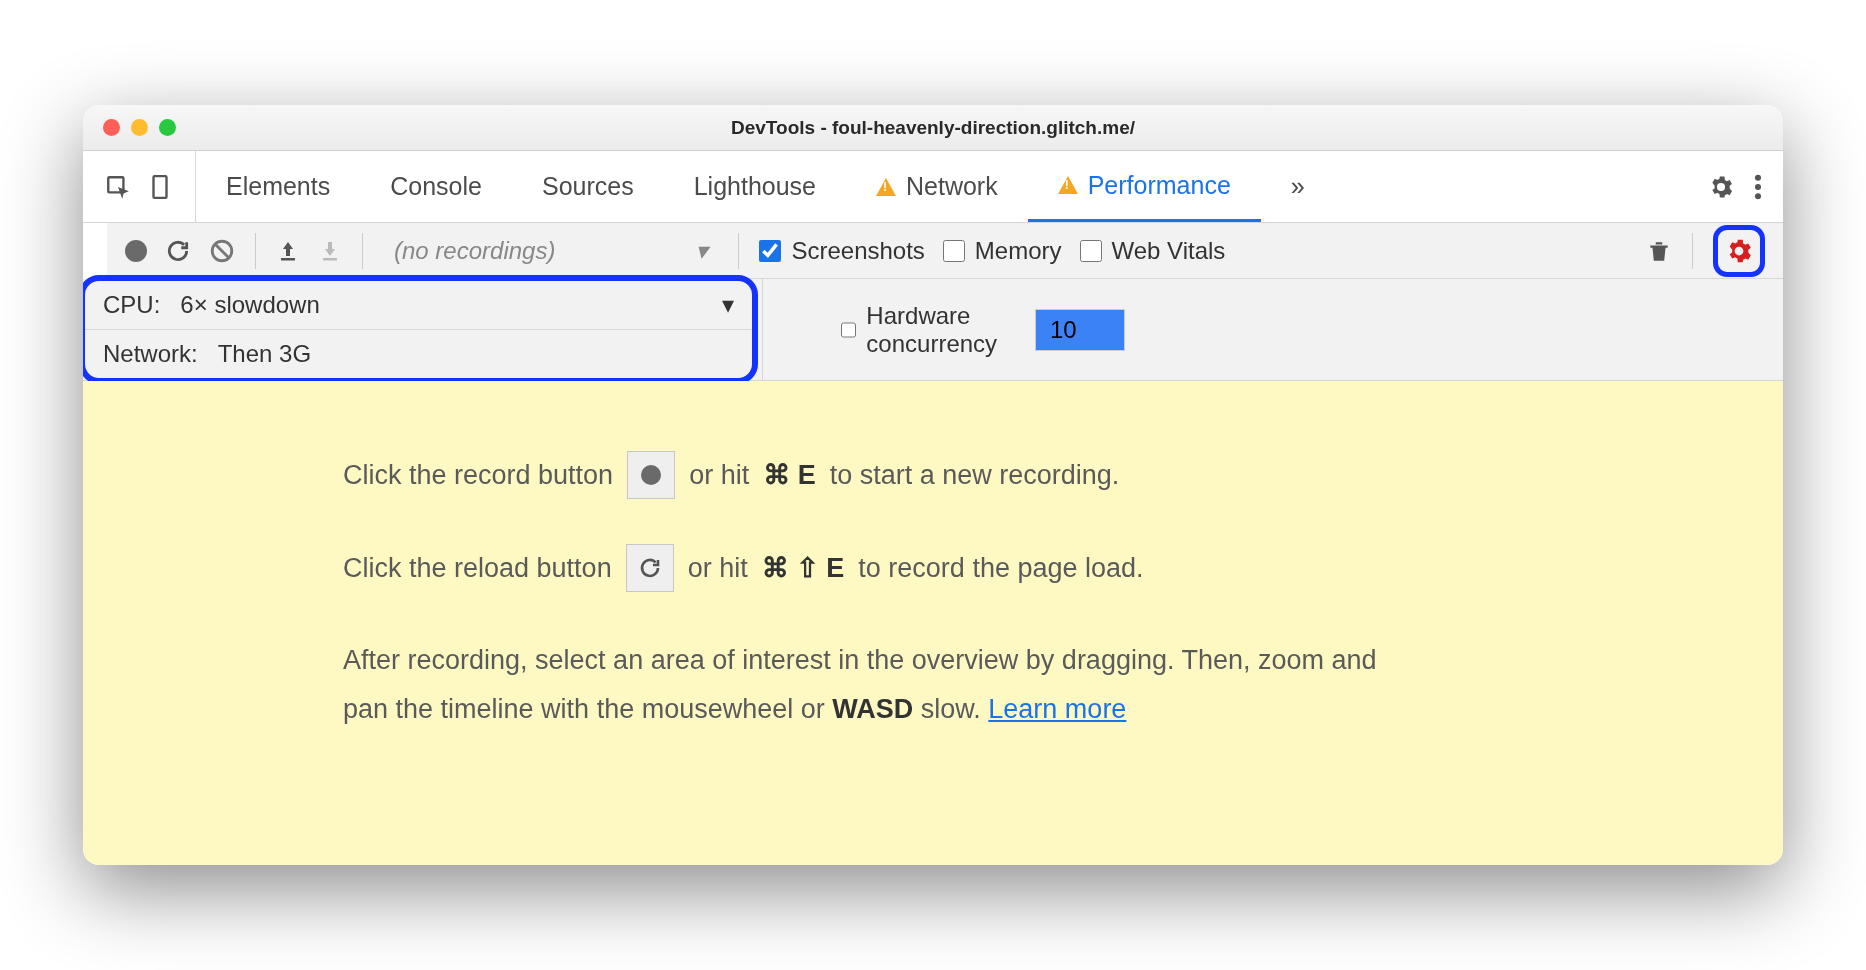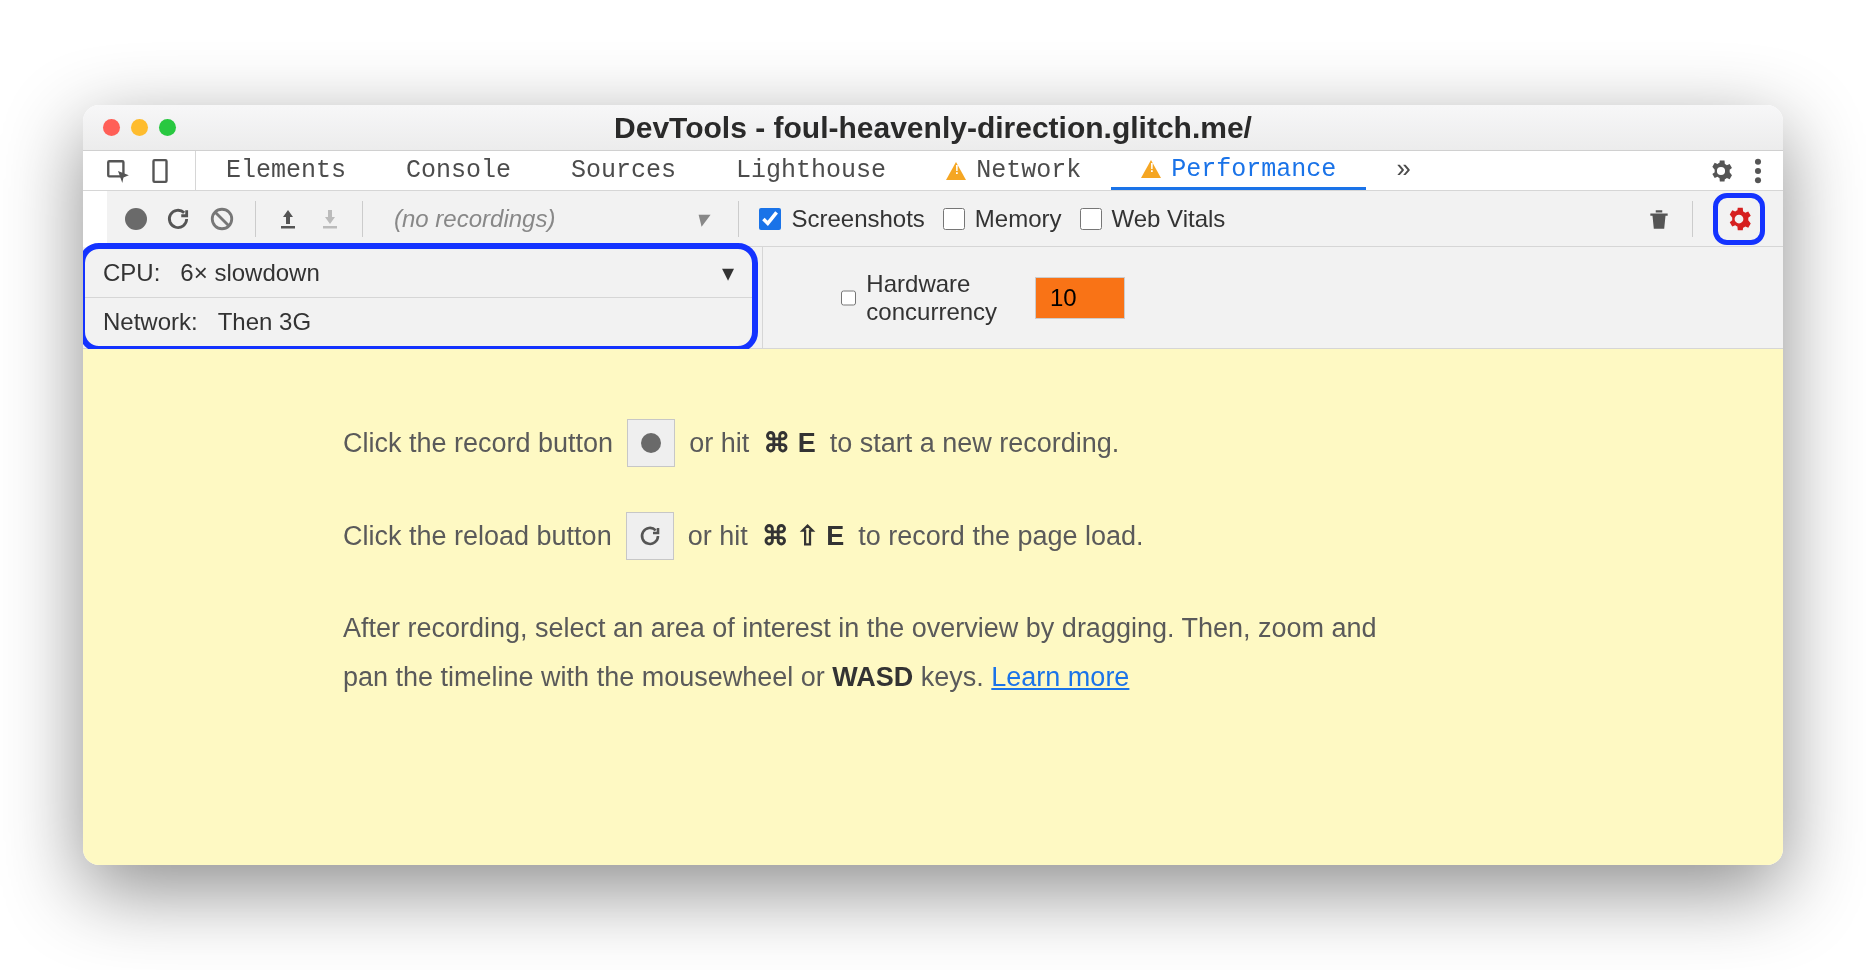--- a/index.html
+++ b/index.html
@@ -25,30 +25,29 @@
     background: linear-gradient(#f7f7f8,#ececec);
     border-bottom: 1px solid #d0d0d0;
     display: flex; align-items: center;
     position: relative;
   }
   .traffic { display:flex; gap:11px; margin-left:20px; }
   .dot { width:17px; height:17px; border-radius:50%; }
   .dot.r{background:#ff5f57;} .dot.y{background:#febc2e;} .dot.g{background:#28c840;}
   .title {
     position:absolute; left:0; right:0; text-align:center;
-    font-size:30px; font-weight:600; color:#2a2a2a;
+    font-size:19px; font-weight:600; color:#2a2a2a;
     pointer-events:none;
   }
   .tabs {
-    height: 40px;
+    height: 72px;
     border-bottom: 1px solid #d6d6d6;
     display:flex; align-items:center;
     font-size:25px; color:#333;
     background:#fff;
-    font-family:Liberation Mono, monospace;
   }
   .tabs .lead {
     display:flex; align-items:center; gap:16px;
     padding:0 22px; border-right:1px solid #d6d6d6; height:100%;
   }
   .tabs .tablist { display:flex; align-items:center; height:100%; flex:1; }
   .tabitem {
     padding:0 30px; height:100%; display:flex; align-items:center; gap:10px;
     cursor:pointer; color:#4c4c4c;
   }
@@ -82,21 +81,21 @@
   .settingsrow .cell { border-right:1px solid #d6d6d6; padding:10px 14px; display:flex; align-items:center; gap:12px; }
   .settingsrow .left { flex-direction:column; align-items:flex-start; gap:14px; padding:14px 14px; }
   .settingsrow .leftline { display:flex; align-items:center; gap:12px; }
   .throttle {
     border:6px solid #1433ff; border-radius:20px;
     display:flex; flex-direction:column;
   }
   .throttle .line{ padding:10px 18px; display:flex; align-items:center; gap:14px; }
   .throttle .line + .line{ border-top:1px solid #d6d6d6; }
   .hwcell { display:flex; align-items:center; gap:0; padding:10px 18px; }
-  .numinput { border:1px solid #ccc; background:#f97316; padding:6px 14px; font-size:24px; width:90px; }
+  .numinput { border:1px solid #ccc; background:#3b82f6; padding:6px 14px; font-size:24px; width:90px; }
   .main {
     flex:1; background:#fef9c3; padding:70px 260px;
     font-size:27px; color:#5a5a5a; line-height:1.8;
   }
   .hintline { display:flex; align-items:center; flex-wrap:wrap; gap:14px; margin-bottom:44px; }
   .sqbtn { width:48px; height:48px; border:1px solid #c7c7c7; background:#efefef; display:flex; align-items:center; justify-content:center; }
   .link { color:#1a73e8; text-decoration:underline; cursor:pointer; }
   svg { display:block; }
   .g555{ color:#555; } .g777{ color:#777; } .gbbb{ color:#bbb; }
 </style>
@@ -267,17 +266,17 @@
         <svg width="24" height="24" viewBox="0 0 24 24" fill="none" stroke="#555" stroke-width="2.6">
             <path d="M20 12a8 8 0 1 1-2.3-5.7"></path>
             <path d="M20 4v5h-5"></path>
           </svg>
       </span>
       <span>or hit</span>
       <b style="color:#333;">⌘ ⇧ E</b>
       <span>to record the page load.</span>
     </div>
     <p style="max-width:1050px;">
-      <span>After recording, select an area of interest in the overview by dragging. Then, zoom and pan the timeline with the mousewheel or </span><b style="color:#333;">WASD</b><span> keys. </span><a class="link">Learn more</a>
+      <span>After recording, select an area of interest in the overview by dragging. Then, zoom and pan the timeline with the mousewheel or </span><b style="color:#333;">WASD</b><span> slow. </span><a class="link">Learn more</a>
     </p>
   </div>
 
 </div>
 
 </body></html>

